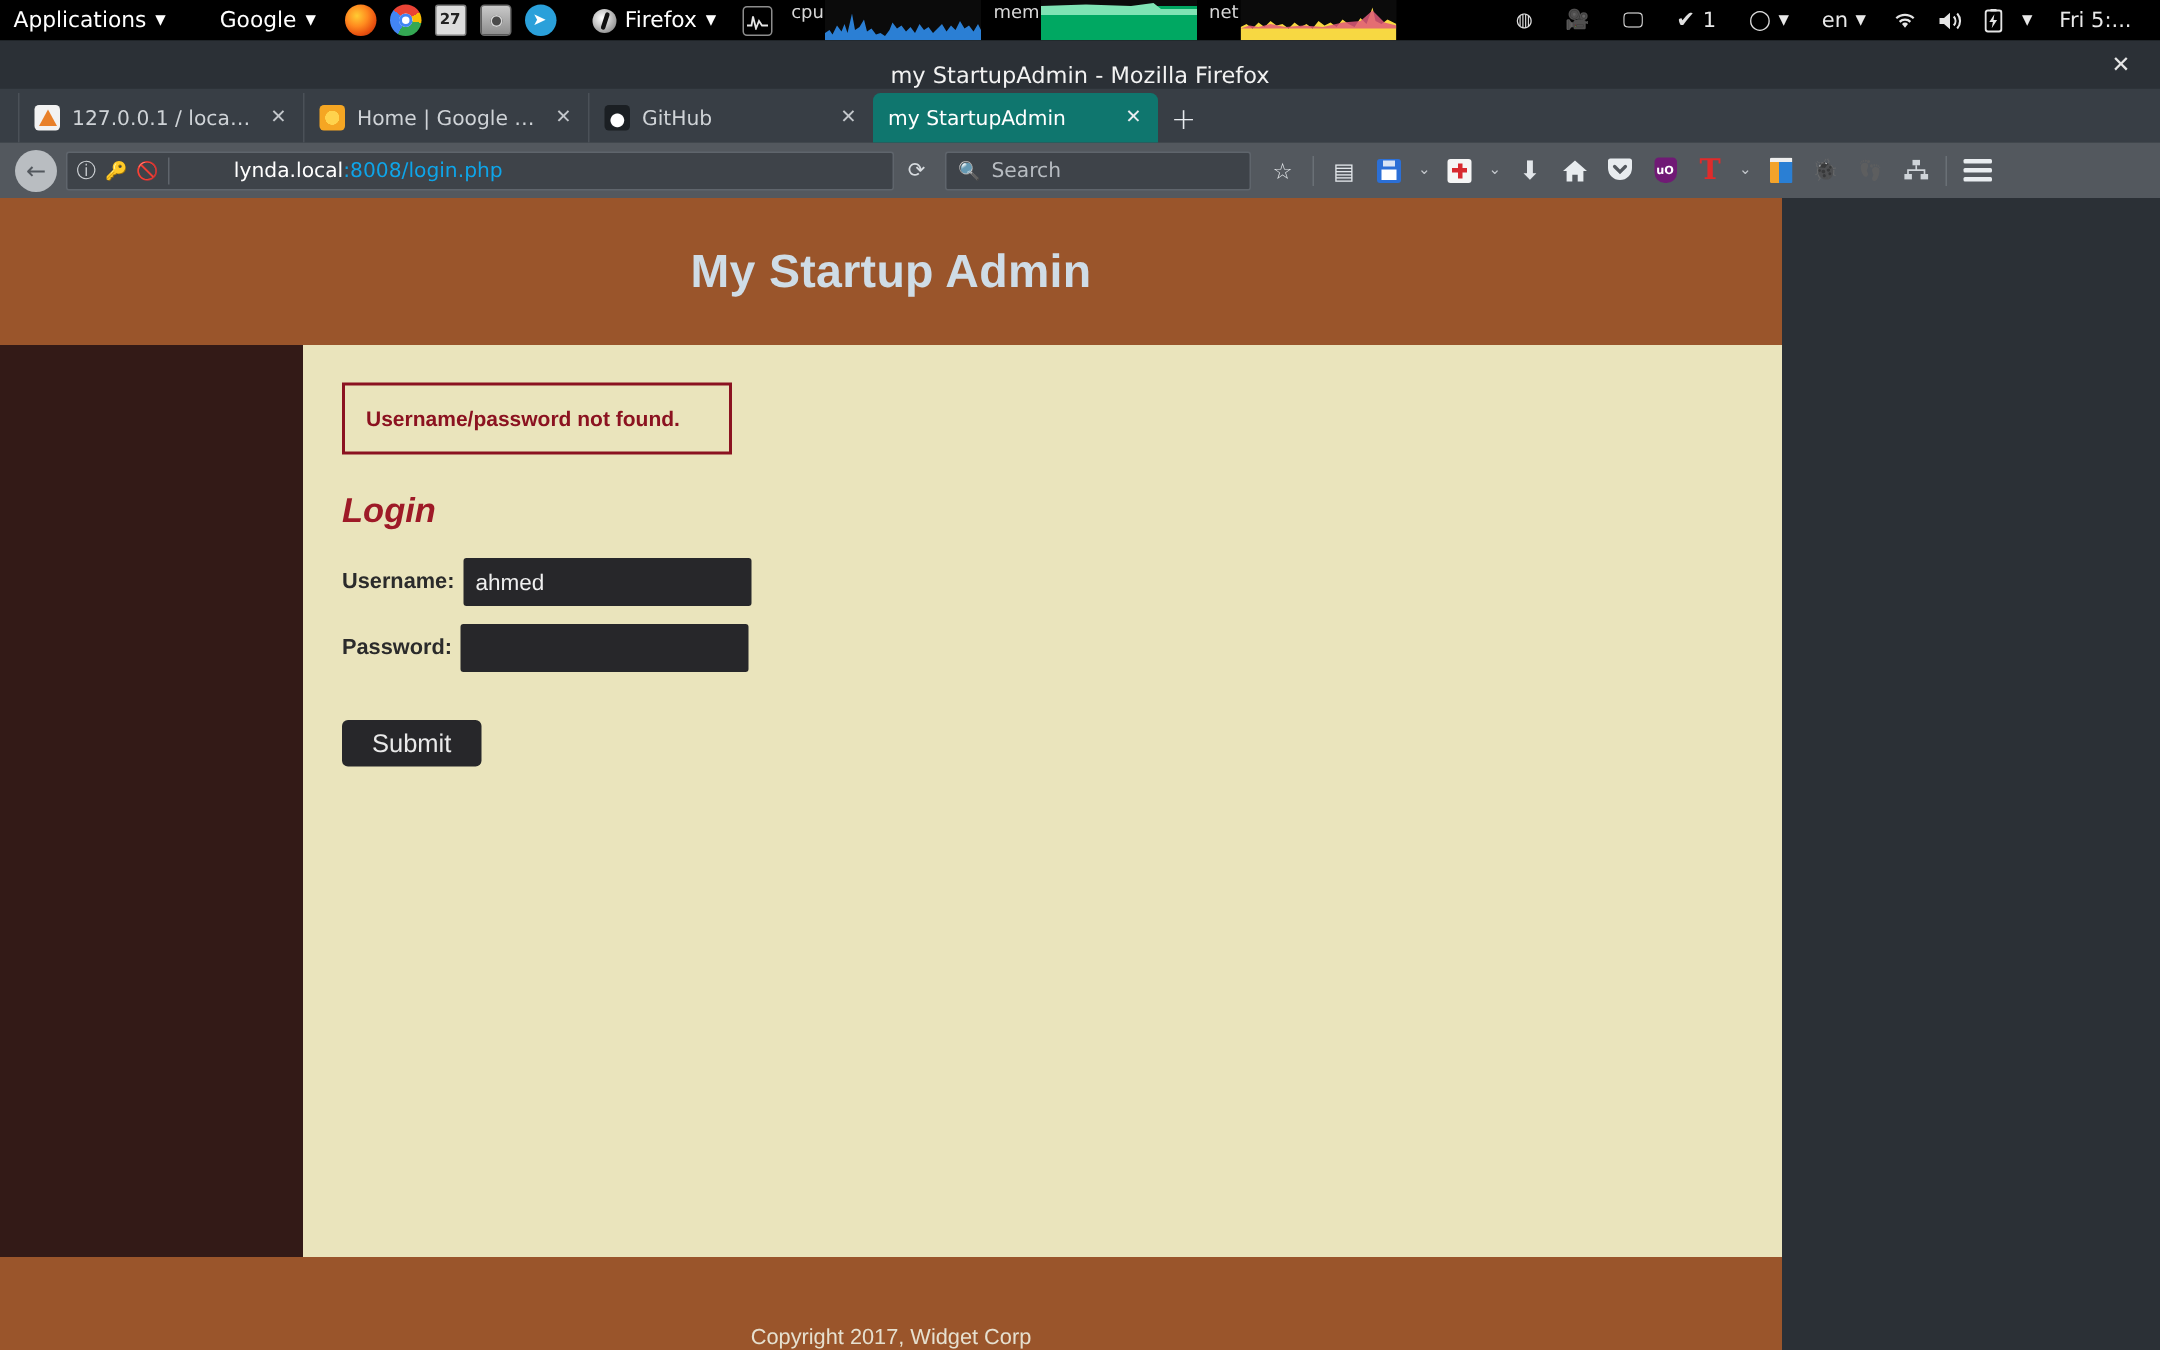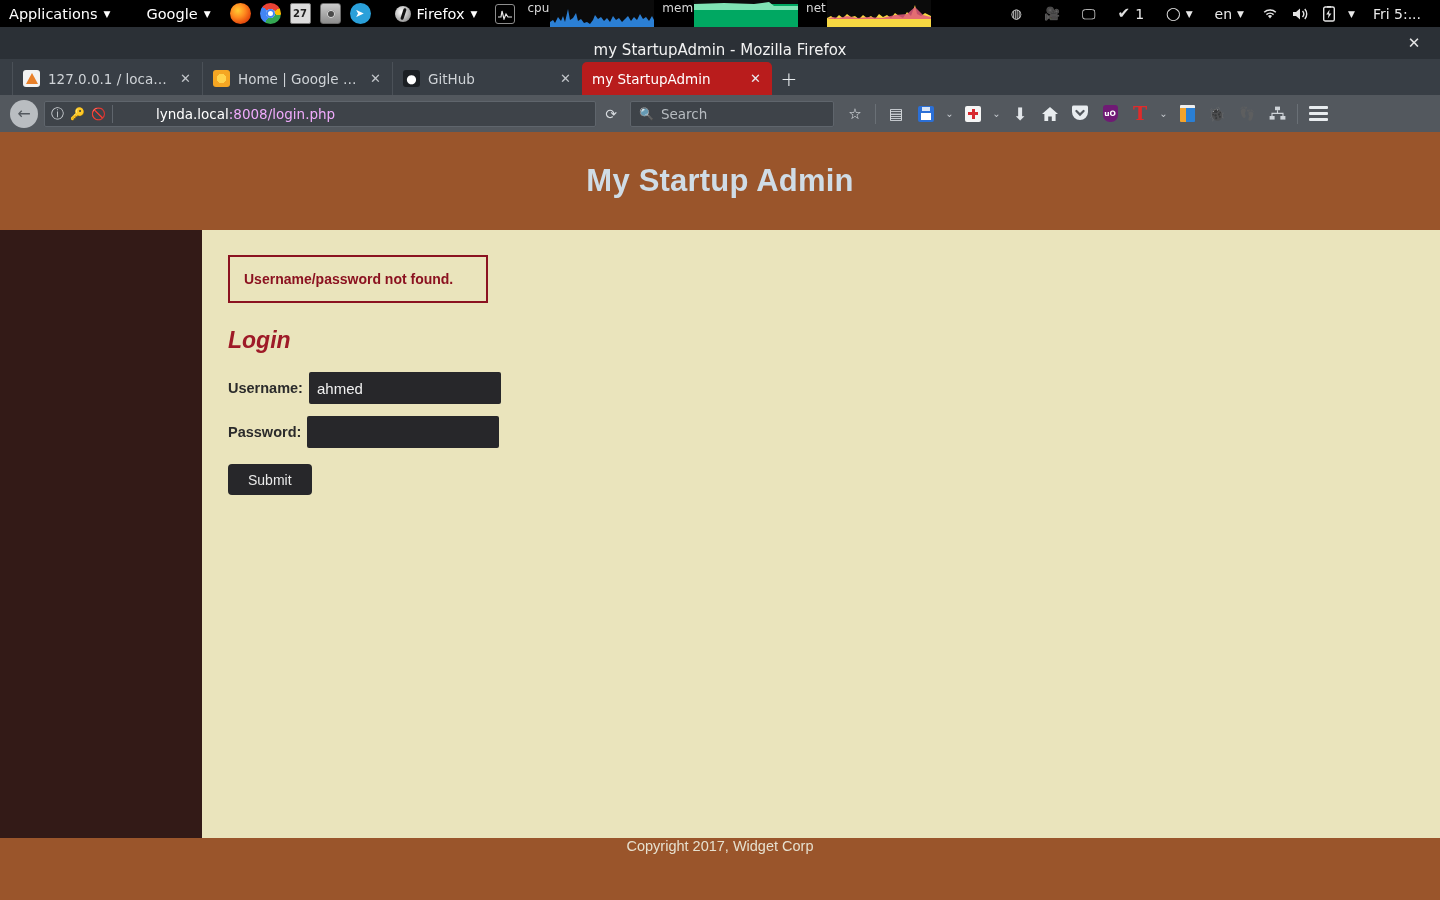--- a/index.html
+++ b/index.html
@@ -120,21 +120,21 @@
   }
   .tab {
     height: 33px; width: 190px;
     display: flex; align-items: center; gap: 8px;
     padding: 0 8px 0 10px;
     color: #cfd3d7; font-size: 13.5px;
     border-left: 1px solid #4b5158;
     position: relative;
   }
   .tab.active {
-    background: #b91c1c;
+    background: #0f766e;
     border-radius: 5px 5px 0 0;
     color: #ffffff;
     border-left: none;
   }
   .tab .favicon { width: 17px; height: 17px; flex: 0 0 17px; border-radius: 3px; position: relative; }
   .fav-phpmyadmin {
     background: #f2f2f2;
     display: flex; align-items: center; justify-content: center;
   }
   .fav-phpmyadmin::after {
@@ -173,21 +173,21 @@
   }
   #urlbar {
     flex: 0 0 552px; height: 26px;
     background: #3e4349; border: 1px solid #5f656c; border-radius: 2px;
     display: flex; align-items: center; gap: 7px; padding: 0 6px;
     color: #cfd3d7; font-size: 13.5px;
   }
   #urlbar .idicons { display: flex; align-items: center; gap: 6px; padding-right: 6px; border-right: 1px solid #5f656c; height: 18px; }
   .url-text { flex: 1 1 auto; white-space: nowrap; overflow: hidden; }
   .url-host { color: #ffffff; margin-left: 36px; }
-  .url-rest { color: #f0abfc; }
+  .url-rest { color: #0ea5e9; }
   #reload-btn {
     width: 26px; height: 26px; display: flex; align-items: center; justify-content: center;
     color: #d7dbdf; font-size: 14px; margin-left: 2px;
   }
   #searchbar {
     flex: 0 0 204px; height: 26px; margin-left: 6px;
     background: #3e4349; border: 1px solid #5f656c; border-radius: 2px;
     display: flex; align-items: center; gap: 7px; padding: 0 8px;
     color: #b7bcc1; font-size: 13.5px;
   }
@@ -207,21 +207,21 @@
   .ico-cross i::after { content:""; position:absolute; top:3.5px; left:0; width:10px; height:3px; background:#d7292f; }
   .ico-shield { width: 15px; height: 17px; background:#701a75; border-radius: 3px 3px 7px 7px; color:#fff; font-size:7.5px; display:flex; align-items:center; justify-content:center; font-weight:bold;}
   .ico-T { color: #e02b2b; font-size: 19px; font-weight: bold; font-family: "DejaVu Serif", serif; line-height: 1; }
   .ico-book { width: 15px; height: 17px; background: linear-gradient(90deg,#f3a32b 0 42%, #2a7fd4 42% 100%); border-radius: 1px; border-top: 3px solid #eeeeee; }
   .ico-hamburger { display:flex; flex-direction:column; gap:3px; }
   .ico-hamburger span { display:block; width:19px; height:3px; background:#e8ecef; border-radius:1px; }
 
   
   #page {
     position: absolute; top: 105px; left: 0;
-    width: 1440px; height: 768px;
+    width: 1188px; height: 768px;
     background: #3b82f6;
     font-family: "Liberation Sans", sans-serif;
   }
   #page-header {
     height: 98px; width: 100%;
     background: #9a552b;
     display: flex; align-items: center; justify-content: center;
   }
   #page-header h1 {
     color: #cfdce6; font-size: 31px; font-weight: bold;
@@ -248,27 +248,27 @@
   }
   .form-row input {
     background: #27272a; border: none; border-radius: 2px;
     color: #f0f0f0; font-size: 15px;
     height: 32px; width: 192px; padding: 0 8px;
     font-family: "Liberation Sans", sans-serif;
     outline: none;
   }
   #submit-button {
     background: #27272a; border: none; border-radius: 4px;
-    color: #e9e9e9; font-size: 14px;
-    height: 31px; padding: 0 20px; margin-top: 4px;
+    color: #e9e9e9; font-size: 17px;
+    height: 31px; padding: 0 20px; margin-top: 20px;
     font-family: "Liberation Sans", sans-serif;
   }
   #page-footer {
     height: 62px; width: 100%; background: #9a552b;
-    display: flex; align-items: flex-start; justify-content: center;
+    display: flex; align-items: flex-end; justify-content: center;
   }
   #page-footer .copyright { color: #e6e0cf; font-size: 14.5px; }
 </style>
 </head>
 <body>
 
 <div id="gnome-panel">
 
   <div class="panel-menu">
     <span>Applications</span>

